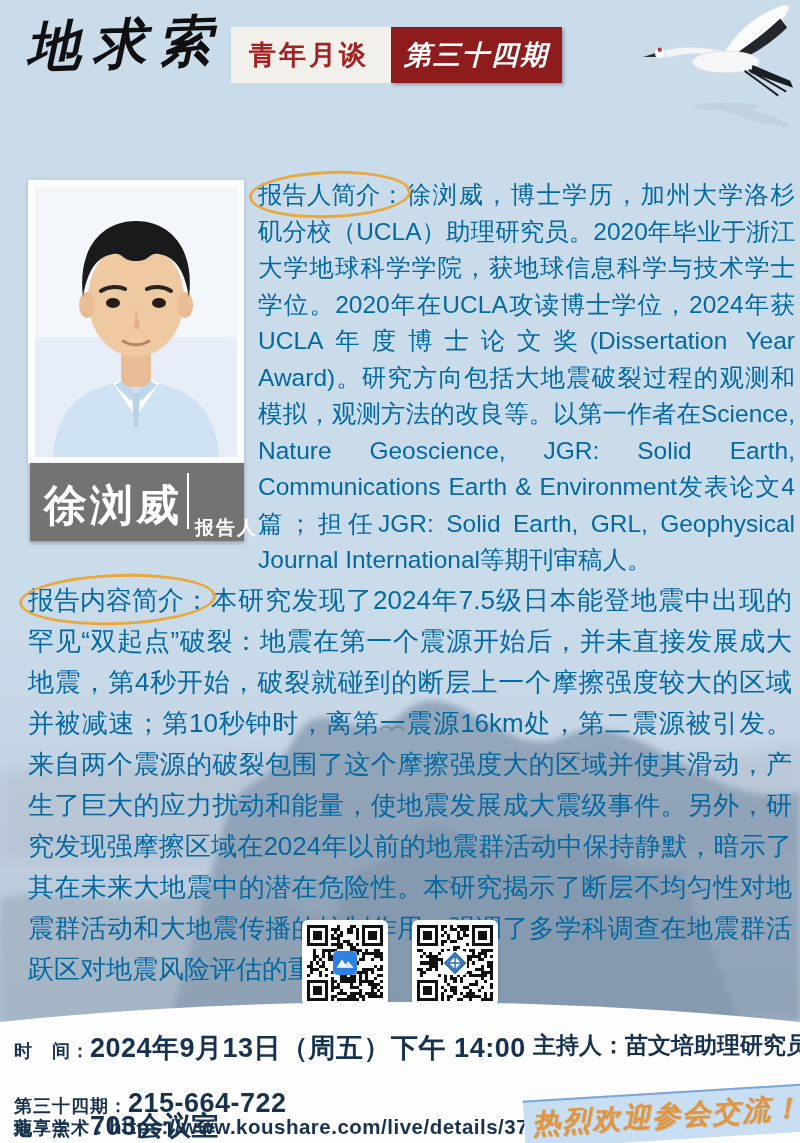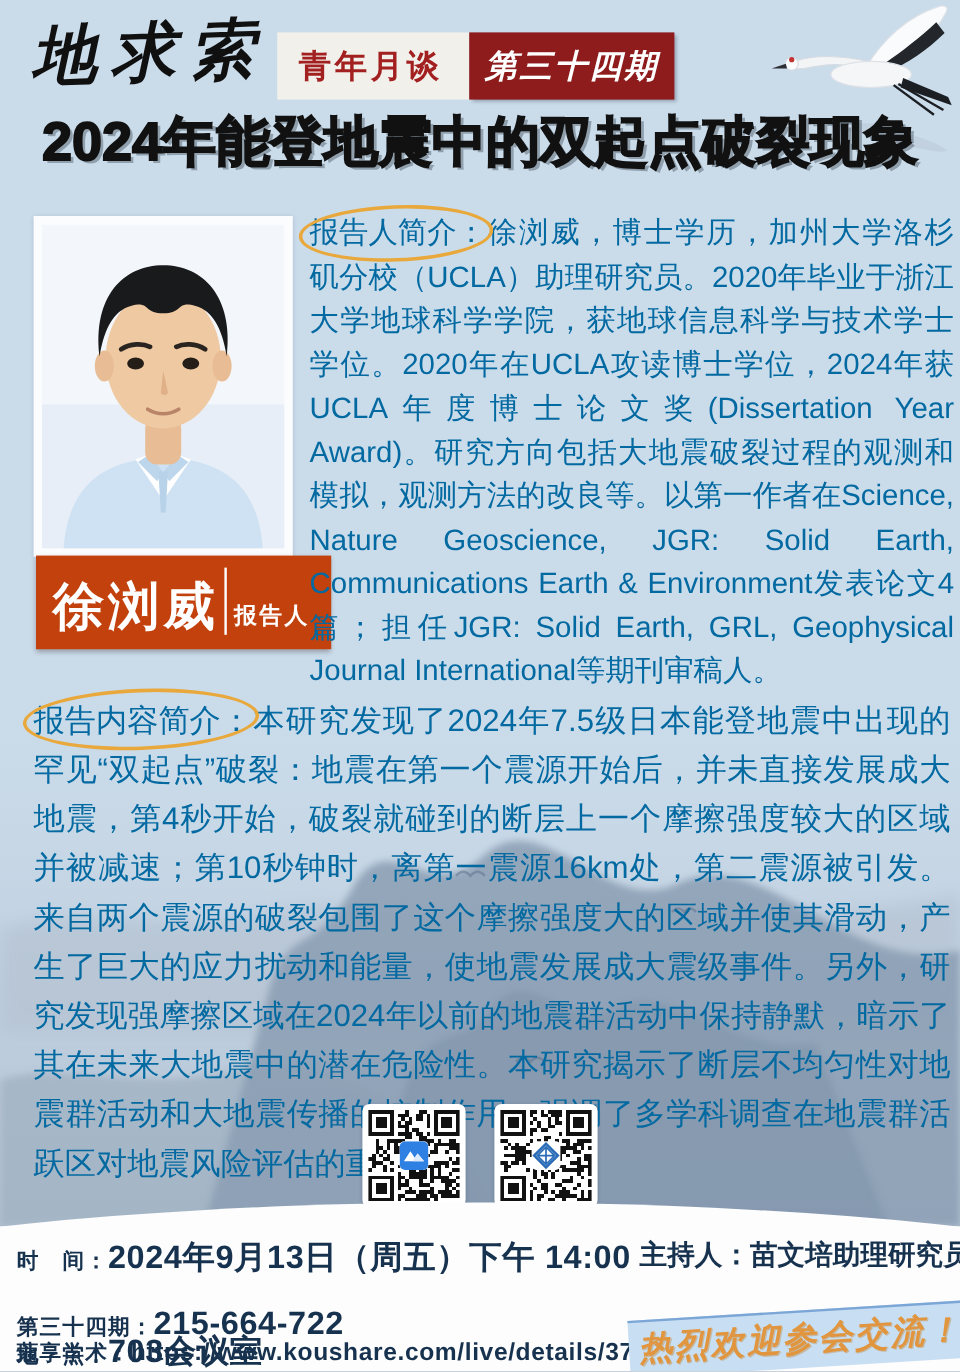--- a/index.html
+++ b/index.html
@@ -37,29 +37,29 @@
   }
   
   .photo-card{
     position:absolute;left:28px;top:180px;width:216px;height:284px;
     background:#fbfcfd;box-sizing:border-box;padding:7px;
     box-shadow:0 1px 4px rgba(60,80,110,.25);
   }
   .photo-card svg{display:block;width:100%;height:100%;}
   .name-plate{
     position:absolute;left:30px;top:463px;width:214px;height:78px;
-    background:#c2410c;box-shadow:0 2px 4px rgba(60,40,40,.35);padding-left:32px;
+    background:#737373;box-shadow:0 2px 4px rgba(60,40,40,.35);
   }
   .name-plate .name{
     position:absolute;left:14px;top:14px;font-size:43px;font-weight:700;
     color:#fff;letter-spacing:3px;white-space:nowrap;
   }
   .name-plate .divider{position:absolute;left:157px;top:10px;width:2px;height:56px;background:#fff;}
   .name-plate .role{
-    position:absolute;left:165px;bottom:15px;font-size:19px;font-weight:700;
+    position:absolute;left:165px;bottom:0;font-size:19px;font-weight:700;
     color:#fff;letter-spacing:2px;white-space:nowrap;
   }
   
   .serif-par{
     font-family:Liberation Sans, sans-serif;
     color:#0369a1;text-align:justify;
   }
   .speaker-par{position:absolute;left:258px;top:177px;width:537px;font-size:24.5px;line-height:36.5px;}
   .abstract-par{position:absolute;left:28px;top:580px;width:764px;font-size:26px;line-height:41px;}
   .circled{display:inline-block;position:relative;font-weight:400;}
@@ -152,21 +152,20 @@
     <circle cx="18" cy="51" r="5.5" fill="#fbfcfd" stroke="#d6dce2" stroke-width="1"></circle>
     <circle cx="18" cy="47.5" r="2.2" fill="#c23434"></circle>
     <path d="M13,51 L1,55 L14,55 Z" fill="#2c2f33"></path>
     <path d="M80,55 C95,30 115,12 141,3 C147,1 151,3 148,8 C138,27 119,46 98,58 Z" fill="#fafbfc" stroke="#dde2e7" stroke-width="1"></path>
     <path d="M96,51 C112,40 126,29 140,16 L147,25 C133,39 115,51 99,58 Z" fill="#23262b"></path>
     <ellipse cx="85" cy="60" rx="34" ry="11" fill="#f5f6f8" stroke="#dde2e7" stroke-width="1"></ellipse>
     <path d="M112,63 L150,79 L153,86 L110,71 Z" fill="#1b1e22"></path>
     <path d="M108,68 L146,90 M104,69 L138,94" stroke="#1b1e22" stroke-width="2" fill="none"></path>
   </svg>
 
-  <div class="main-title">2024年能登地震中的双起点破裂现象</div>
 
   <div class="photo-card">
     <svg viewBox="0 0 202 270">
       <rect x="0" y="0" width="202" height="270" fill="#f3f7fb"></rect>
       <rect x="0" y="150" width="202" height="120" fill="#e7eef7"></rect>
 
       <path d="M18,270 C22,216 52,196 101,194 C150,196 180,216 184,270 Z" fill="#cfe2f3"></path>
       <path d="M78,196 L101,230 L124,196 L113,192 L101,206 L89,192 Z" fill="#ffffff"></path>
       <path d="M89,192 L101,206 L96,214 L80,198 Z M113,192 L101,206 L106,214 L122,198 Z" fill="#bdd6ec"></path>
       <path d="M97,206 L105,206 L103,240 L99,240 Z" fill="#b8d2ea"></path>

